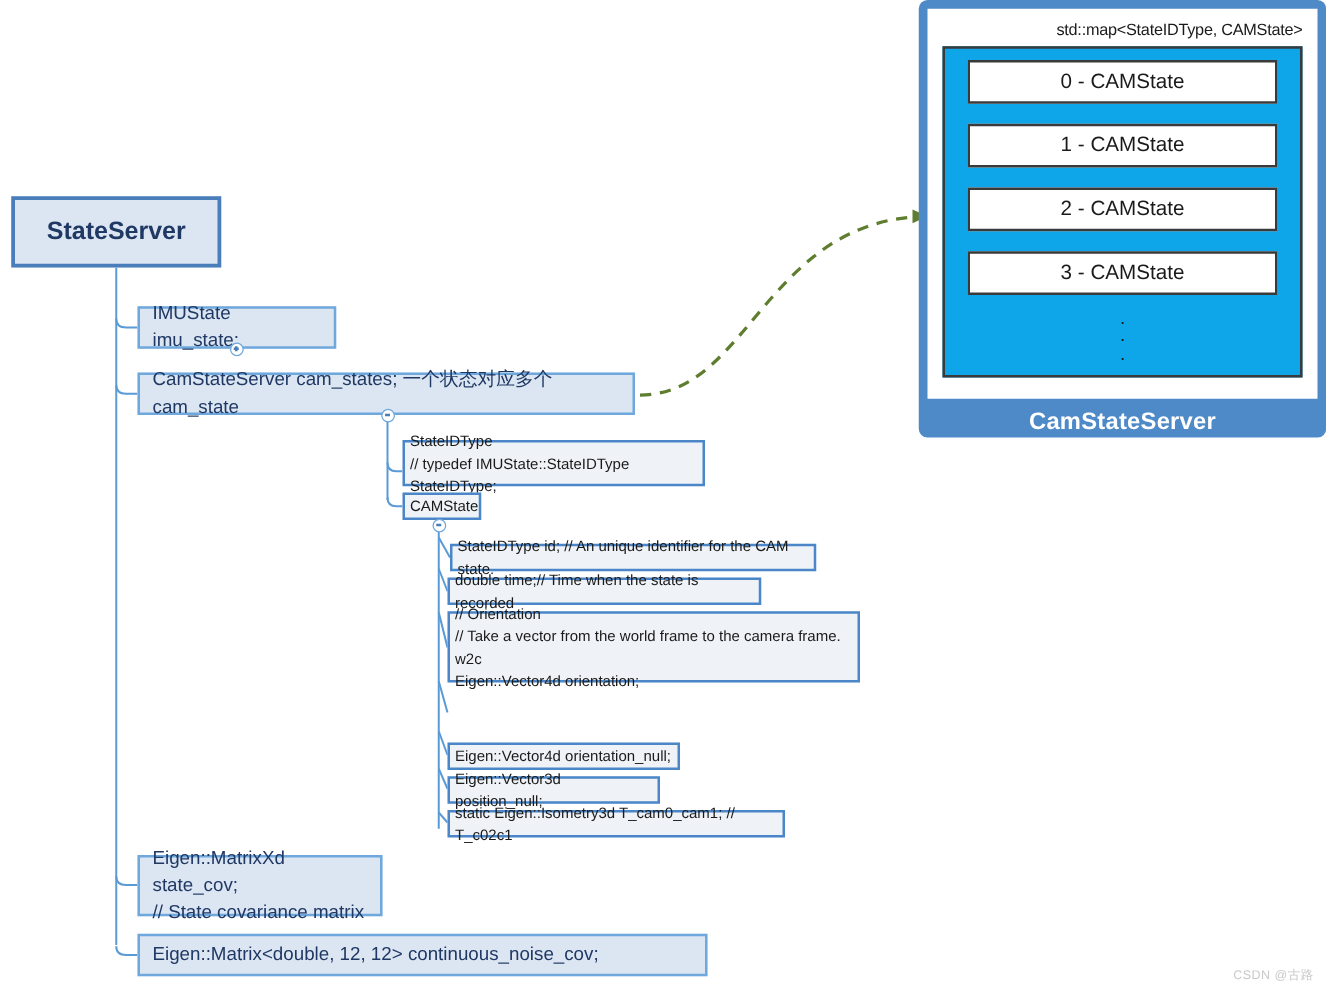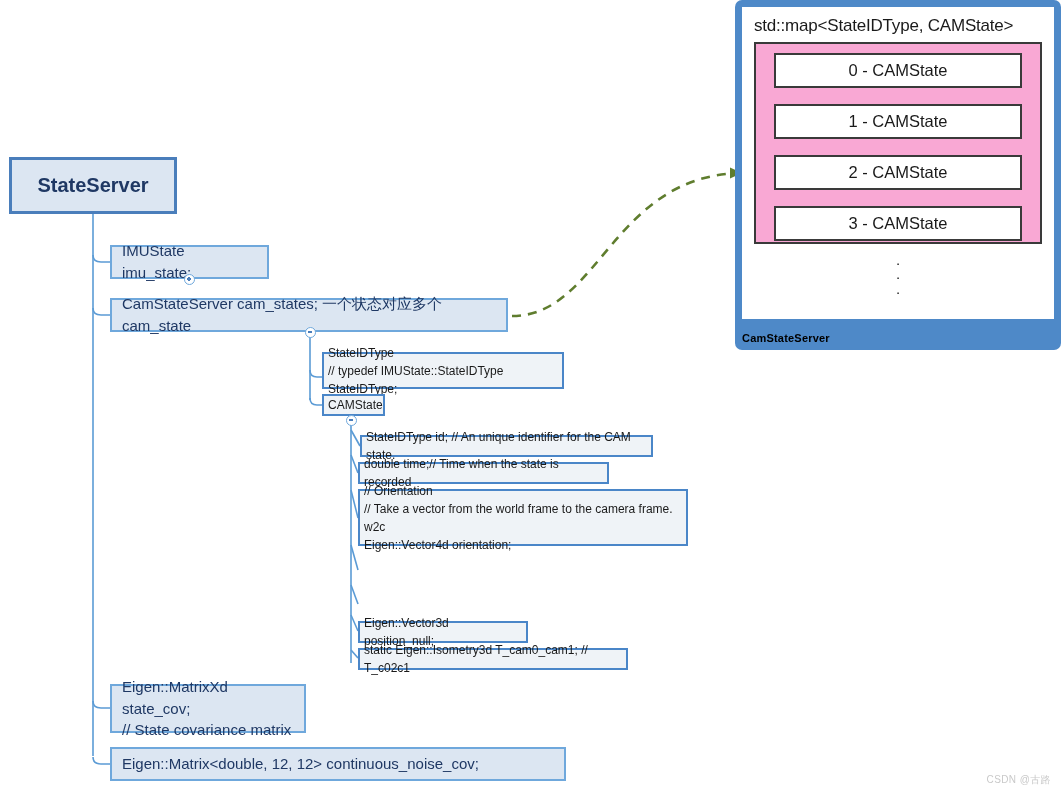--- a/index.html
+++ b/index.html
@@ -118,31 +118,31 @@
     padding: 7px 7px 0 7px;
   }
   #cam-panel-inner {
     box-sizing: border-box;
     background: #ffffff;
     height: 312px;
     padding: 6px 12px 0 12px;
   }
   #cam-panel-title {
     font-family: "Liberation Sans", sans-serif;
-    font-size: 17px;
+    font-size: 13px;
     color: #1a1a1a;
-    text-align: left;
+    text-align: right;
     padding: 3px 0 6px 0;
     letter-spacing: -0.2px;
   }
   #cam-map-box {
     box-sizing: border-box;
     border: 2px solid #3a3a3a;
-    background: #f9a8d4;
-    height: 202px;
+    background: #0ea5e9;
+    height: 265px;
     padding: 9px 18px 0 18px;
   }
   .cam-entry {
     box-sizing: border-box;
     border: 2px solid #3a3a3a;
     background: #ffffff;
     height: 35px;
     margin-bottom: 16px;
     display: flex;
     align-items: center;
@@ -152,22 +152,23 @@
     color: #1a1a1a;
   }
   #cam-ellipsis {
     text-align: center;
     font-size: 15px;
     line-height: 0.95;
     color: #1a1a1a;
     margin-top: -4px;
   }
   #cam-panel-footer {
-    color: #000000;
-    font-size: 11px;
+    text-align: center;
+    color: #ffffff;
+    font-size: 19px;
     font-weight: bold;
     line-height: 38px;
     height: 38px;
     letter-spacing: 0.2px;
   }
 
   
   #watermark {
     position: absolute;
     right: 10px;
@@ -256,20 +257,23 @@
     <span>double time;// Time when the state is recorded</span>
   </div>
 
   <div class="node node-code" style="left:358px; top:489px; width:330px; height:57px;">
     <span>// Orientation
 // Take a vector from the world frame to the camera frame. w2c
 Eigen::Vector4d orientation;</span>
   </div>
 
 
+  <div class="node node-code" style="left:358px; top:594px; width:186px; height:22px;">
+    <span>Eigen::Vector4d orientation_null;</span>
+  </div>
 
   <div class="node node-code" style="left:358px; top:621px; width:170px; height:22px;">
     <span>Eigen::Vector3d position_null;</span>
   </div>
 
   <div class="node node-code" style="left:358px; top:648px; width:270px; height:22px;">
     <span>static Eigen::Isometry3d T_cam0_cam1; // T_c02c1</span>
   </div>
 
   <div id="cam-panel">

